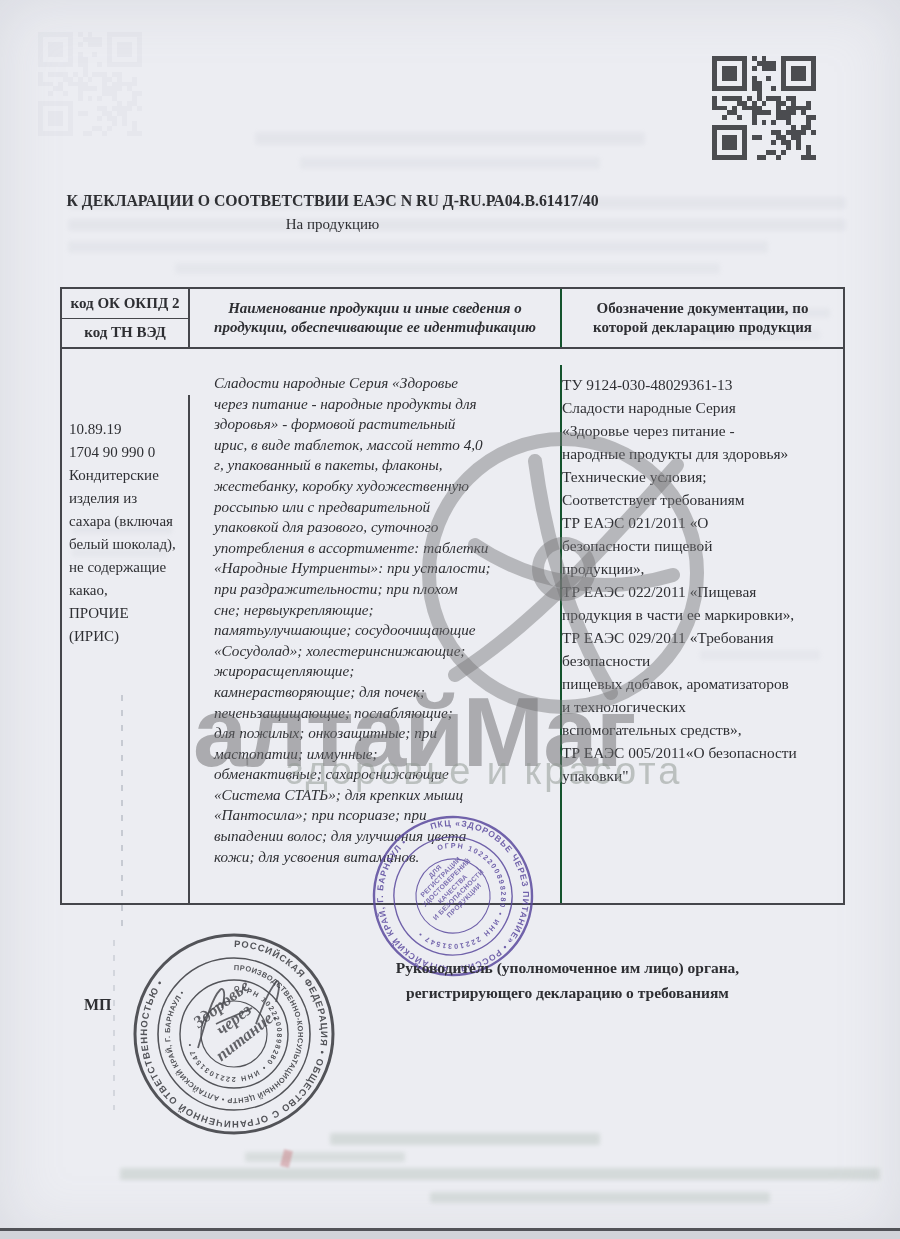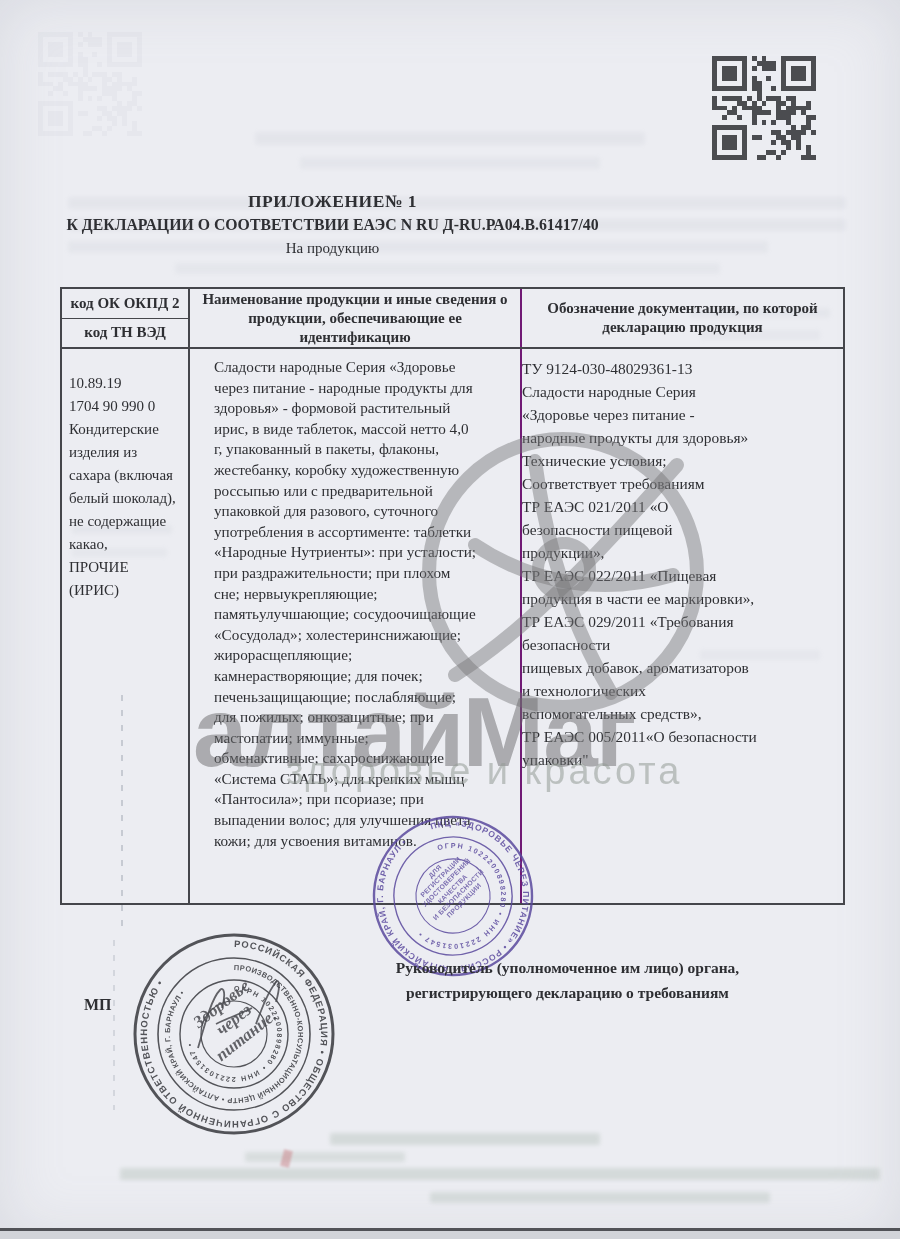--- a/index.html
+++ b/index.html
@@ -12,33 +12,33 @@
   .ghost.green{background:#9fb0a4;}
   .ghost-qr{opacity:.055;filter:blur(1px);}
   .qr{opacity:.88;}
   
   .title{position:absolute;left:0;top:190px;width:665px;text-align:center;line-height:1.35;}
   .title .t1{font-size:17.5px;font-weight:bold;letter-spacing:.5px;}
   .title .t2{font-size:15.8px;font-weight:bold;}
   .title .t3{font-size:15px;margin-top:3px;font-family:Liberation Serif, serif;}
   
   .table{position:absolute;left:60px;top:287px;width:785px;height:618px;
-         border:2px solid #45464b;display:flex;flex-direction:column;box-sizing:border-box;}
+         border:2px solid #45464b;display:flex;flex-direction:column;box-sizing:border-box;gap:16px;}
   .thead{display:flex;border-bottom:2px solid #45464b;height:60px;box-sizing:border-box;}
   .tbody{display:flex;flex:1;}
   .colA{width:128px;border-right:2px solid #45464b;box-sizing:border-box;flex-shrink:0;}
-  .colB{width:332px;border-right:2px solid #701a75;box-sizing:border-box;flex-shrink:0;}
+  .colB{width:372px;border-right:2px solid #14532d;box-sizing:border-box;flex-shrink:0;font-style:italic;}
   .colC{flex:1;}
   .hcell{display:flex;align-items:center;justify-content:center;text-align:center;
          font-weight:bold;font-size:15px;line-height:19px;padding:1px 6px;box-sizing:border-box;}
   .colA.hsplit{display:flex;flex-direction:column;}
   .colA.hsplit .hcell{flex:1;}
   .colA.hsplit .hcell:first-child{border-bottom:1.5px solid #45464b;}
   .pre{white-space:pre-line;}
-  .c1{font-size:15px;line-height:23px;padding:23px 7px;}
+  .c1{font-size:15px;line-height:23px;padding:23px 7px;margin-top:30px;}
   .c2{font-size:15.2px;line-height:20.6px;padding:8px 24px;}
   .c3{font-size:15.4px;line-height:23px;padding:8px 0;}
   
   .wm{pointer-events:none;}
   .wm-text{position:absolute;left:193px;top:676px;font-family:"Liberation Sans","DejaVu Sans",sans-serif;
            font-weight:bold;font-size:98px;letter-spacing:-2px;color:rgba(106,106,108,.5);}
   .wm-tag{position:absolute;left:286px;top:750px;font-family:"Liberation Sans","DejaVu Sans",sans-serif;
           font-size:38px;letter-spacing:3px;color:rgba(147,154,150,.55);}
   
   .mp{position:absolute;left:84px;top:996px;font-size:16px;font-weight:bold;}
@@ -324,21 +324,20 @@
         <rect x="14" y="0" width="7" height="7" fill="#35363a"></rect>
         <rect x="15" y="1" width="5" height="5" fill="#ecedf2"></rect>
         <rect x="16" y="2" width="3" height="3" fill="#35363a"></rect>
         <rect x="0" y="14" width="7" height="7" fill="#35363a"></rect>
         <rect x="1" y="15" width="5" height="5" fill="#ecedf2"></rect>
         <rect x="2" y="16" width="3" height="3" fill="#35363a"></rect>
       </svg>
   </div>
 
   <div class="title">
-    <div class="t1">ПРИЛОЖЕНИЕ№ 1</div>
     <div class="t2">К ДЕКЛАРАЦИИ О СООТВЕТСТВИИ ЕАЭС N RU Д-RU.РА04.В.61417/40</div>
     <div class="t3">На продукцию</div>
   </div>
 
   <div class="table">
     <div class="thead">
       <div class="colA hsplit">
         <div class="hcell">код ОК ОКПД 2</div>
         <div class="hcell">код ТН ВЭД</div>
       </div>

